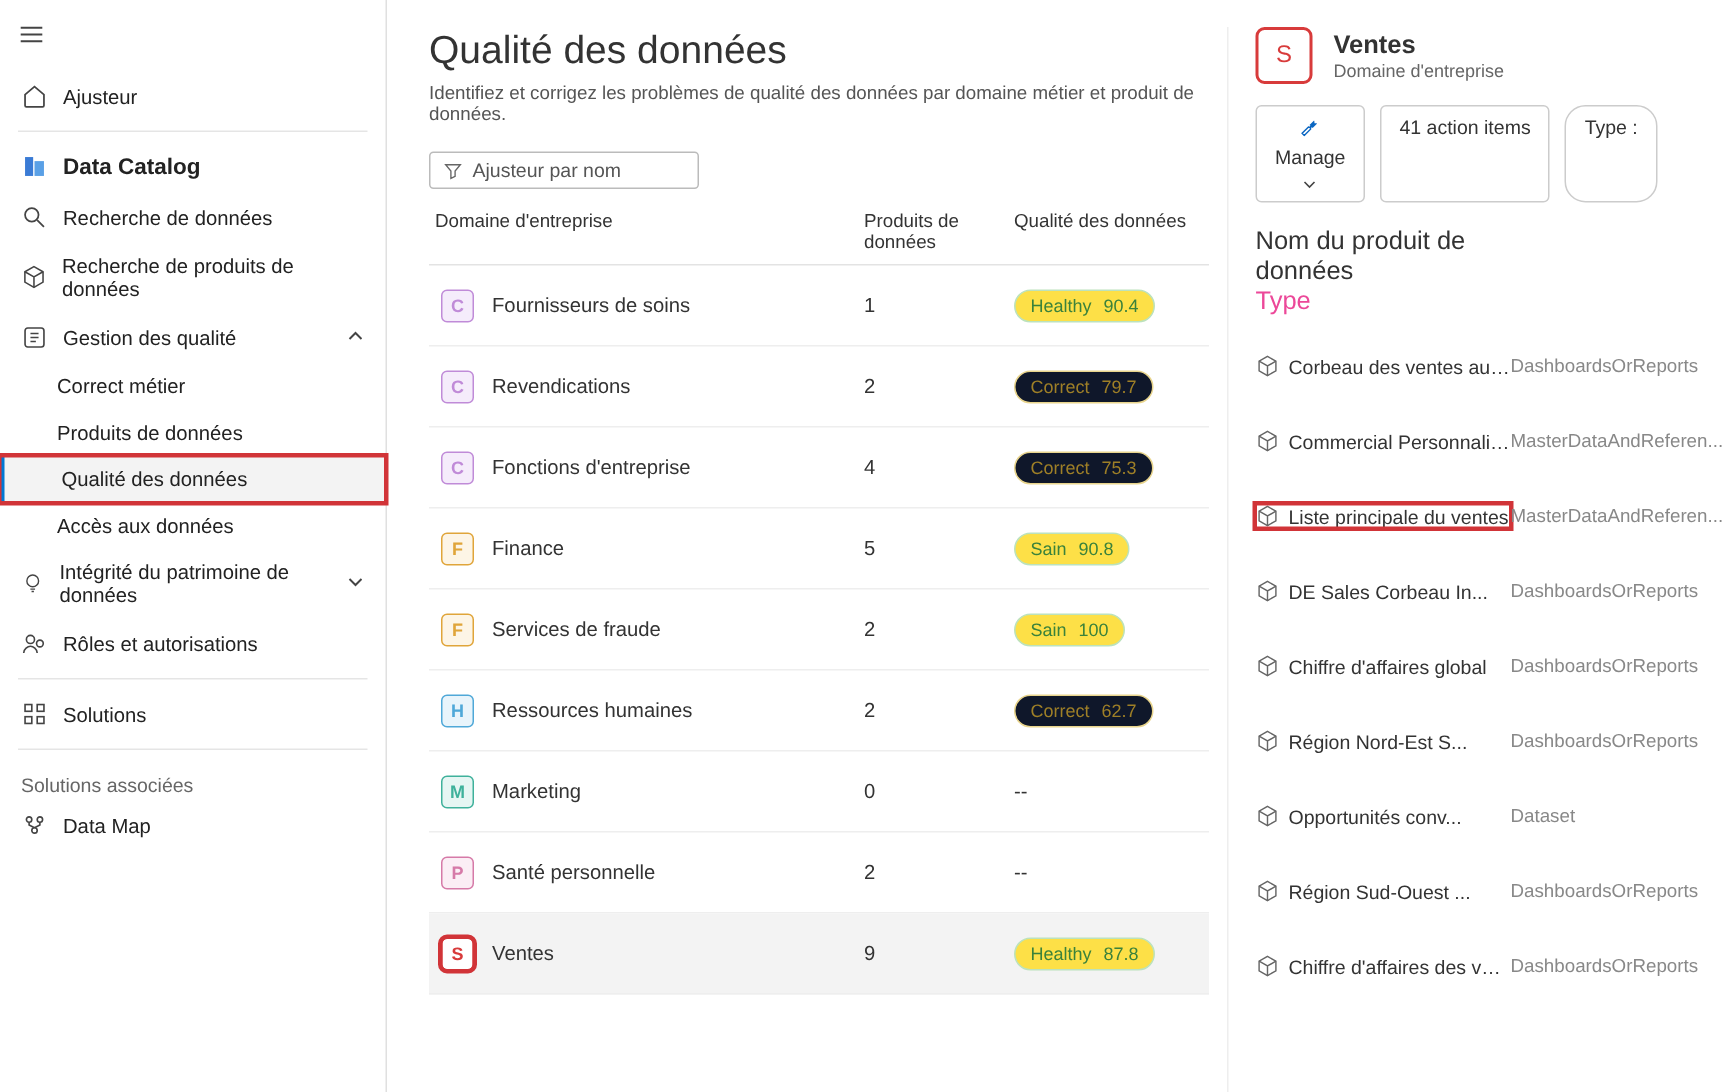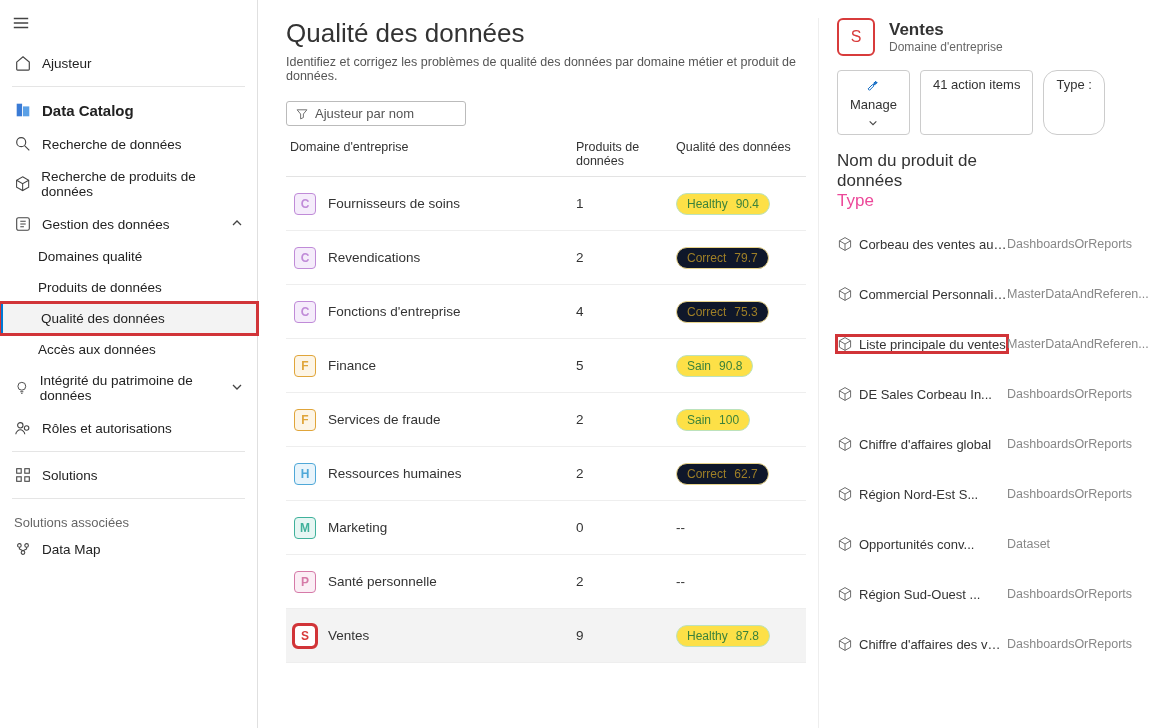--- a/index.html
+++ b/index.html
@@ -92,27 +92,27 @@
       </span>
     <span>Recherche de produits de données</span>
   </div>
   <div class="nav-row">
     <span class="nav-icon">
         <svg viewBox="0 0 20 20" fill="none" stroke="#444" stroke-width="1.2">
           <rect x="3" y="3" width="14" height="14" rx="2"></rect>
           <path d="M7 7h6M7 10h6M7 13h4"></path>
         </svg>
       </span>
-    <span>Gestion des données</span>
+    <span>Gestion des qualité</span>
     <span class="chevron"><svg width="12" height="12" viewBox="0 0 12 12">
           <path d="M2 8l4-4 4 4" fill="none" stroke="#444" stroke-width="1.3"></path>
         </svg></span>
   </div>
   <div class="nav-row nav-sub">
-      <span>Domaines qualité</span>
+      <span>Correct métier</span>
     </div>
   <div class="nav-row nav-sub">
       <span>Produits de données</span>
     </div>
   <div class="nav-row nav-sub selected-row red-hl">
       <span>Qualité des données</span>
     </div>
   <div class="nav-row nav-sub">
       <span>Accès aux données</span>
     </div>

